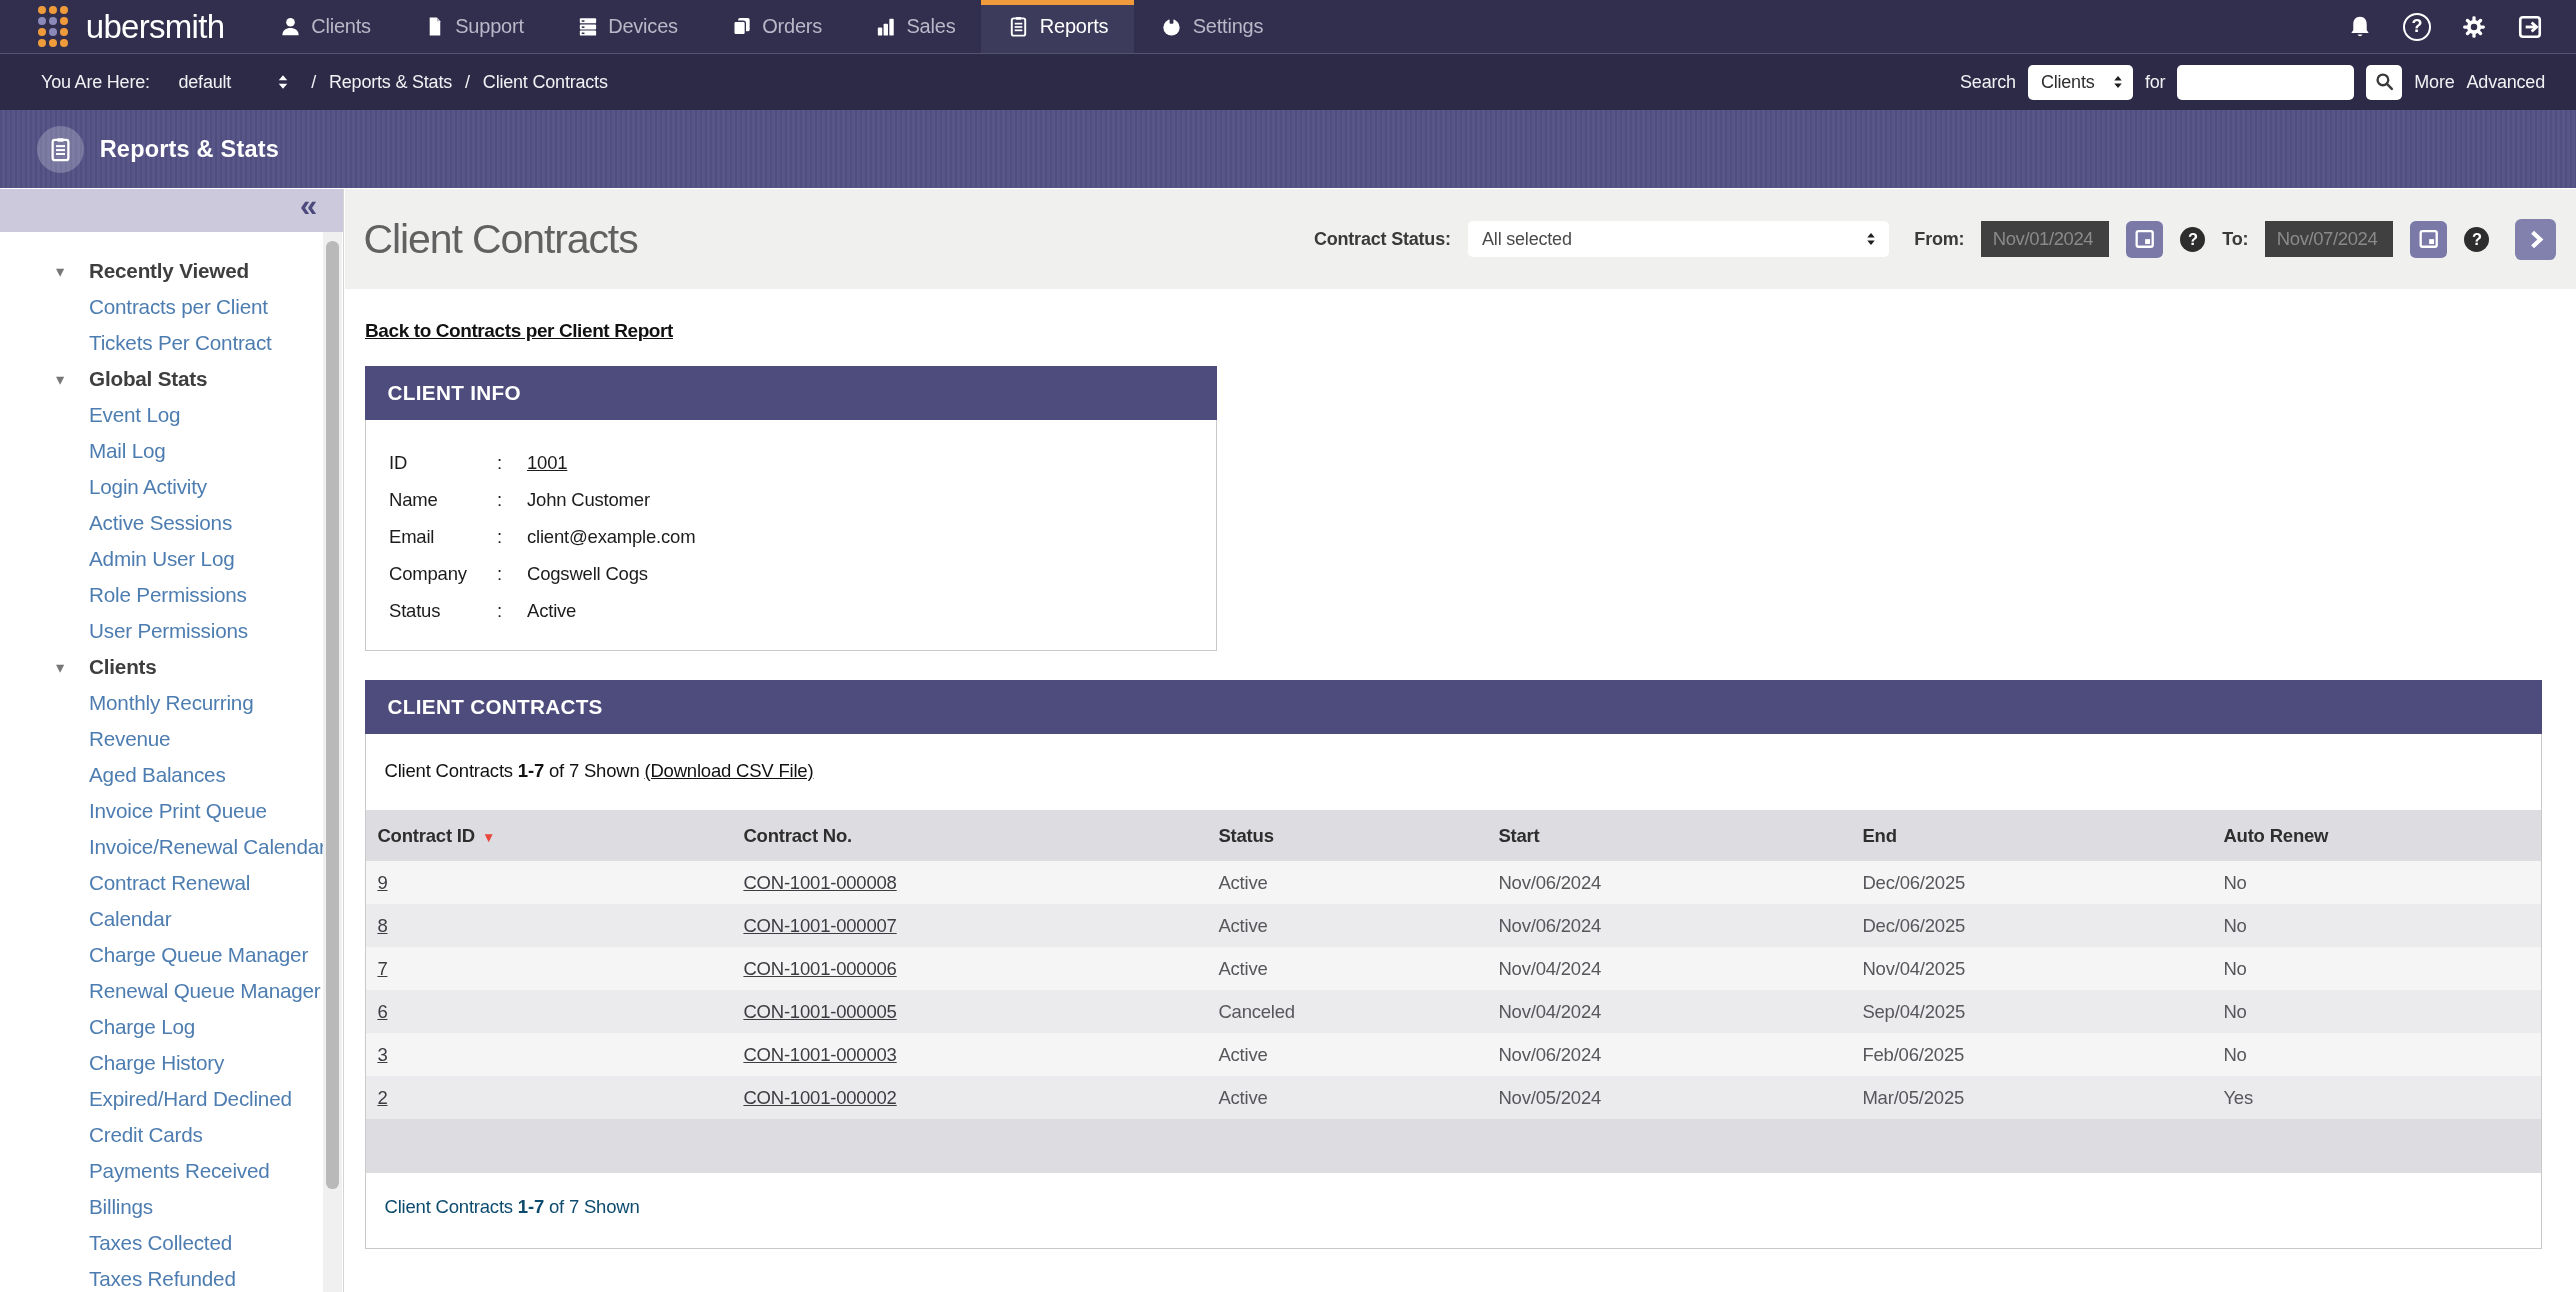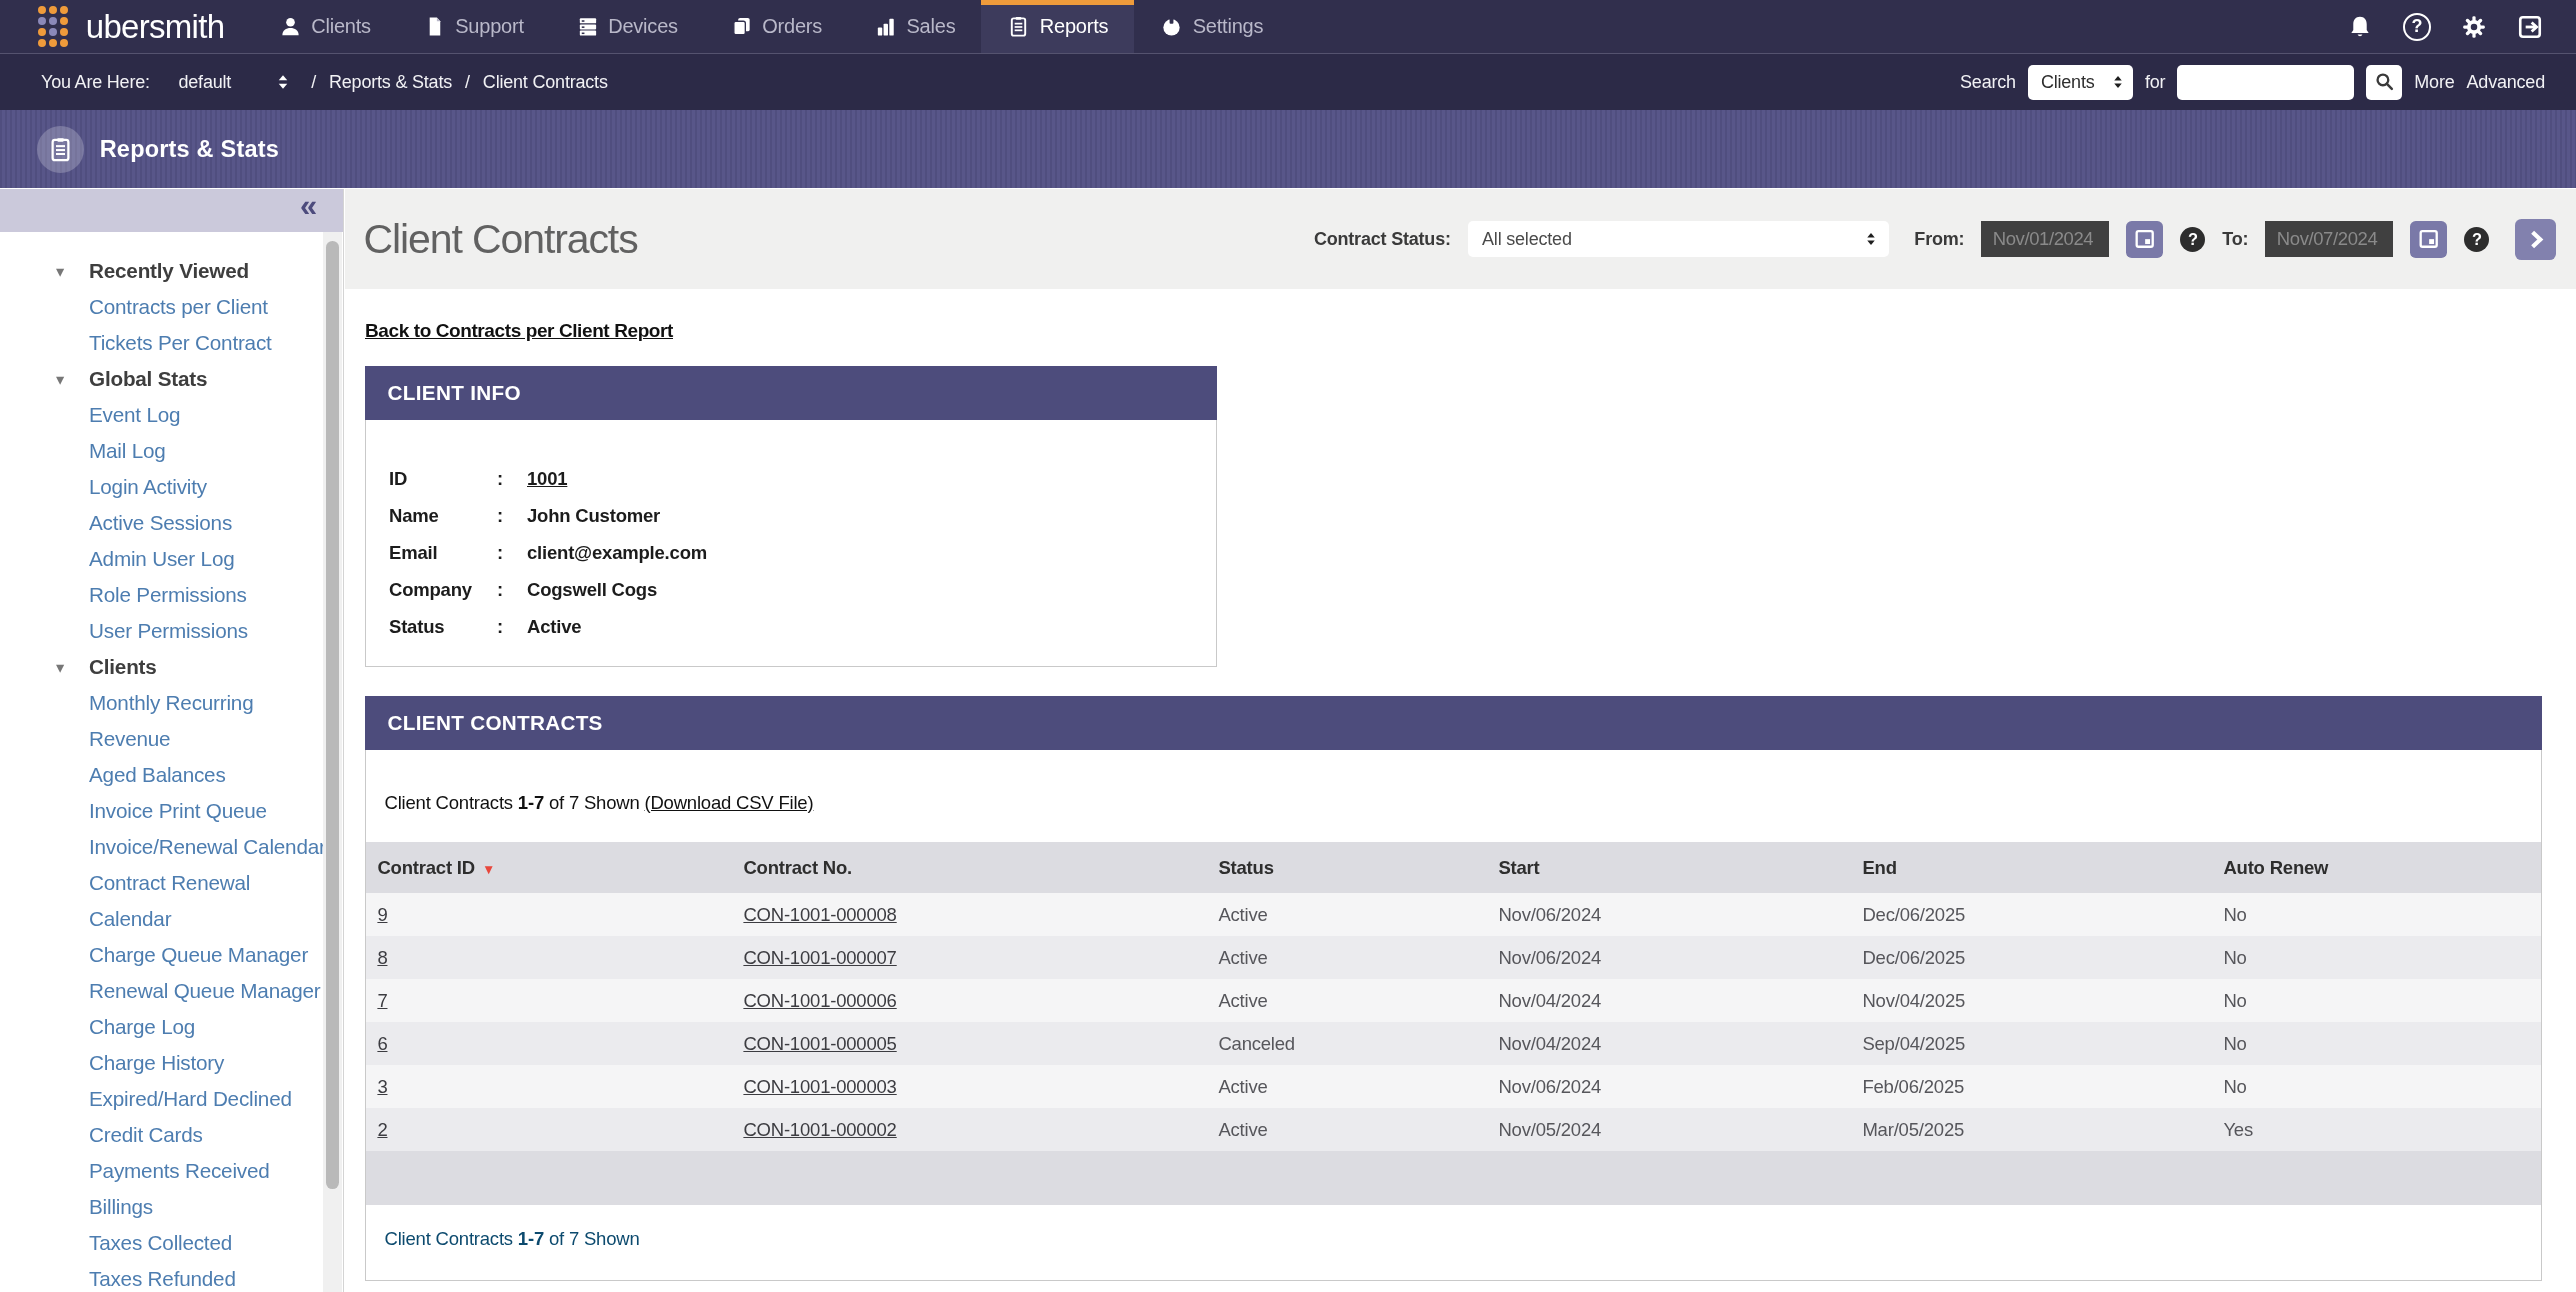--- a/index.html
+++ b/index.html
@@ -71,23 +71,23 @@
   .cal-btn { width:37px; height:37px; border:none; border-radius:5.7px; background:#7A79A8; display:flex; align-items:center; justify-content:center; cursor:pointer; }
   .cal-btn svg { width:21.4px; height:21.4px; }
   .help-dot { width:25px; height:25px; border-radius:50%; background:#2D2D2D; color:#fff; font-size:16.4px; font-weight:bold; display:flex; align-items:center; justify-content:center; cursor:pointer; }
   .go-btn { width:41px; height:41px; border:none; border-radius:6.4px; background:#8281AE; display:flex; align-items:center; justify-content:center; cursor:pointer; margin-left:8.6px; }
   .go-btn svg { width:23px; height:23px; }
 
   .content { padding:31px 34px 0 20px; }
   .back-link { color:#111; font-size:19px; font-weight:600; text-decoration:underline; cursor:pointer; letter-spacing:-0.4px; }
 
   .panel { border:1.4px solid #C9C9C9; border-top:none; background:#fff; }
-  .panel-head { height:54px; background:#4D4C7C; color:#fff; display:flex; align-items:center; padding-left:23px; font-size:20.7px; font-weight:bold; letter-spacing:0.3px; margin:16px -1.4px; }
+  .panel-head { height:54px; background:#4D4C7C; color:#fff; display:flex; align-items:center; padding-left:23px; font-size:20.7px; font-weight:bold; letter-spacing:0.3px; margin:0 -1.4px; }
   .client-info-panel { width:852px; margin-top:24px; }
-  .info-body { padding:24px 0 21.4px;font-weight:bold; }
+  .info-body { padding:24px 0 21.4px; }
   .info-row { display:flex; align-items:center; height:37px; padding:0 23px; font-size:18.5px; color:#1C1C1C; }
   .info-label { width:108px; }
   .info-colon { width:30px; }
   .plain-link { text-decoration:underline; cursor:pointer; }
 
   .contracts-panel { width:2177px; margin-top:28.5px; }
   .summary { padding:26px 18.5px 28.5px; font-size:18.5px; color:#111; }
   .csv-link { color:#111; text-decoration:underline; cursor:pointer; }
   table { width:100%; border-collapse:collapse; table-layout:fixed; font-size:18.5px; }
   thead th { background:#DCDCE1; height:51px; text-align:left; color:#2E2E2E; padding-left:11.4px; font-weight:bold; cursor:pointer; }

